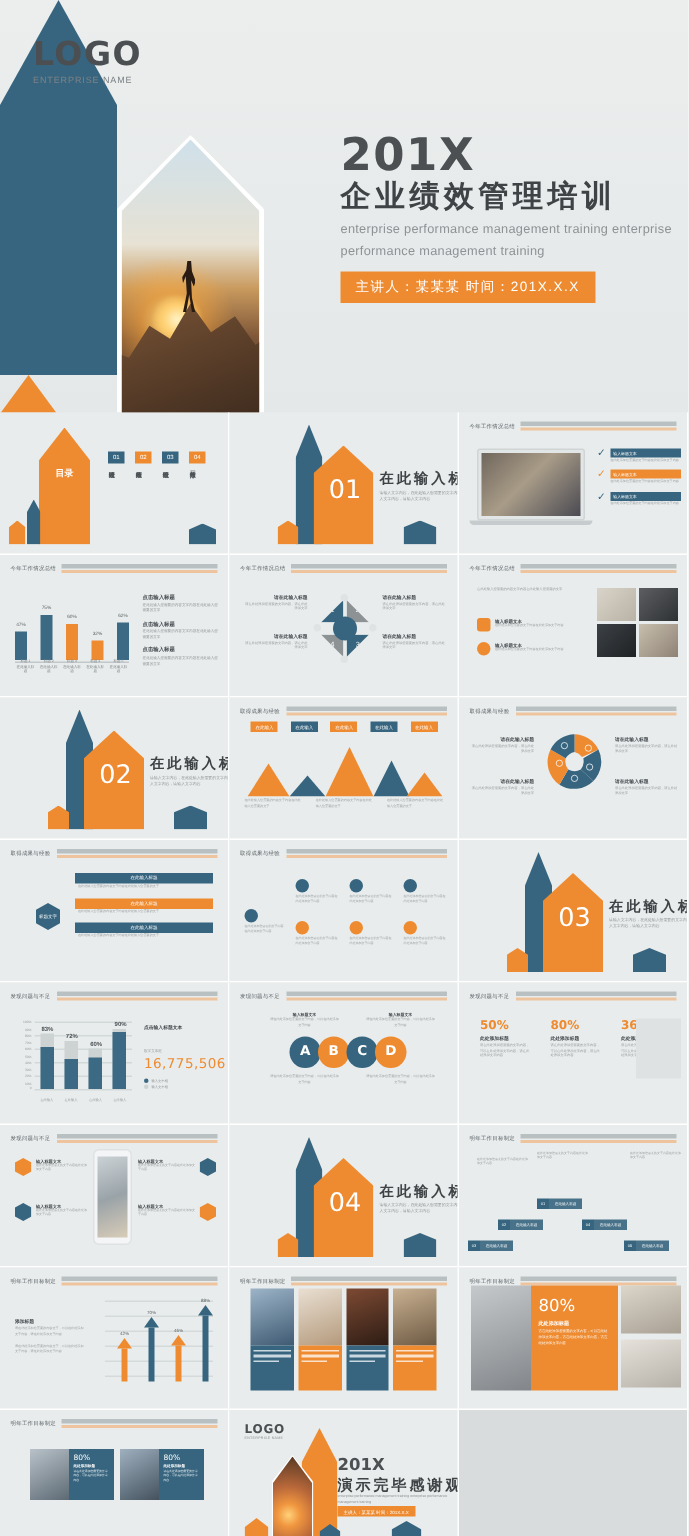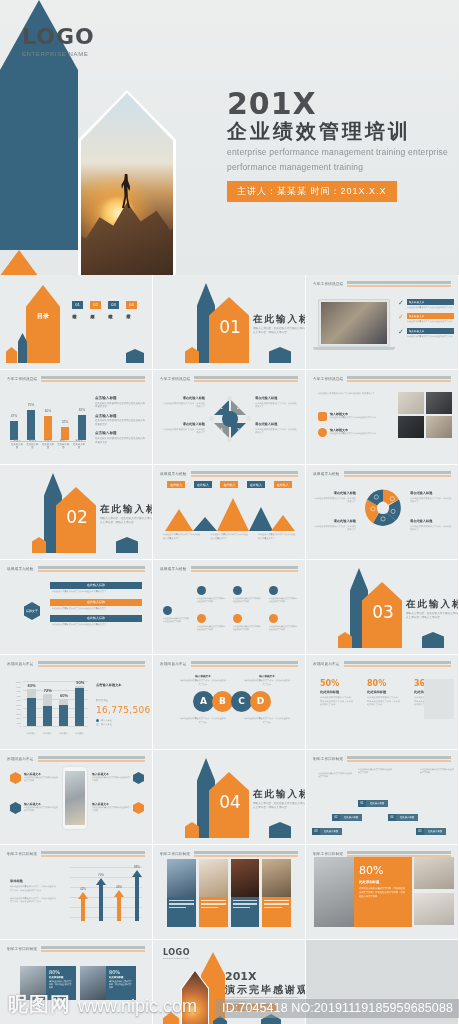--- a/index.html
+++ b/index.html
@@ -964,19 +964,14 @@
       <div class="pent" style="position:absolute;right:24px;top:74px;width:20px;height:20px;background:#37657f"></div>
       <div class="yr">201X</div>
       <div class="cn">演示完毕感谢观看</div>
       <div class="sb">enterprise performance management training enterprise performance management training</div>
       <div class="bg2">主讲人：某某某  时间：201X.X.X</div>
     </div>
 
     <div class="slide empty"></div>
   </div>
 
-  <div class="wm">
-    <div class="logo-cn">昵图网</div>
-    <div class="url">www.nipic.com</div>
-    <div class="idbox">ID:7045418 NO:20191119185959685088</div>
-  </div>
 
 </div>
 
 </body></html>

